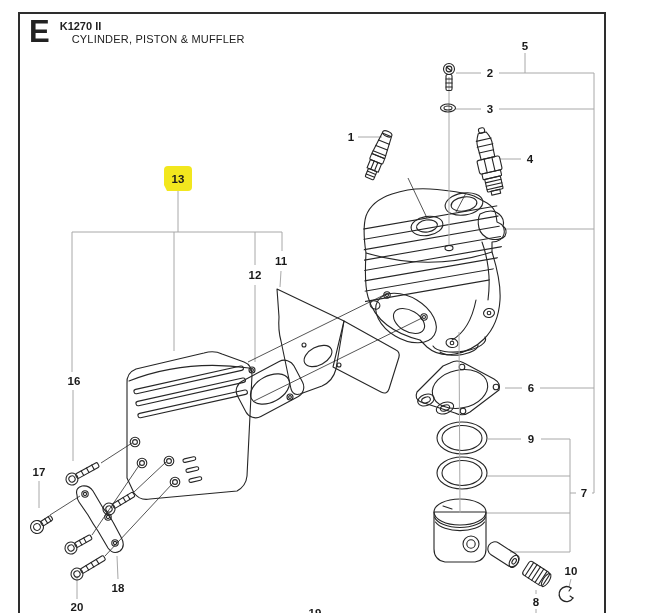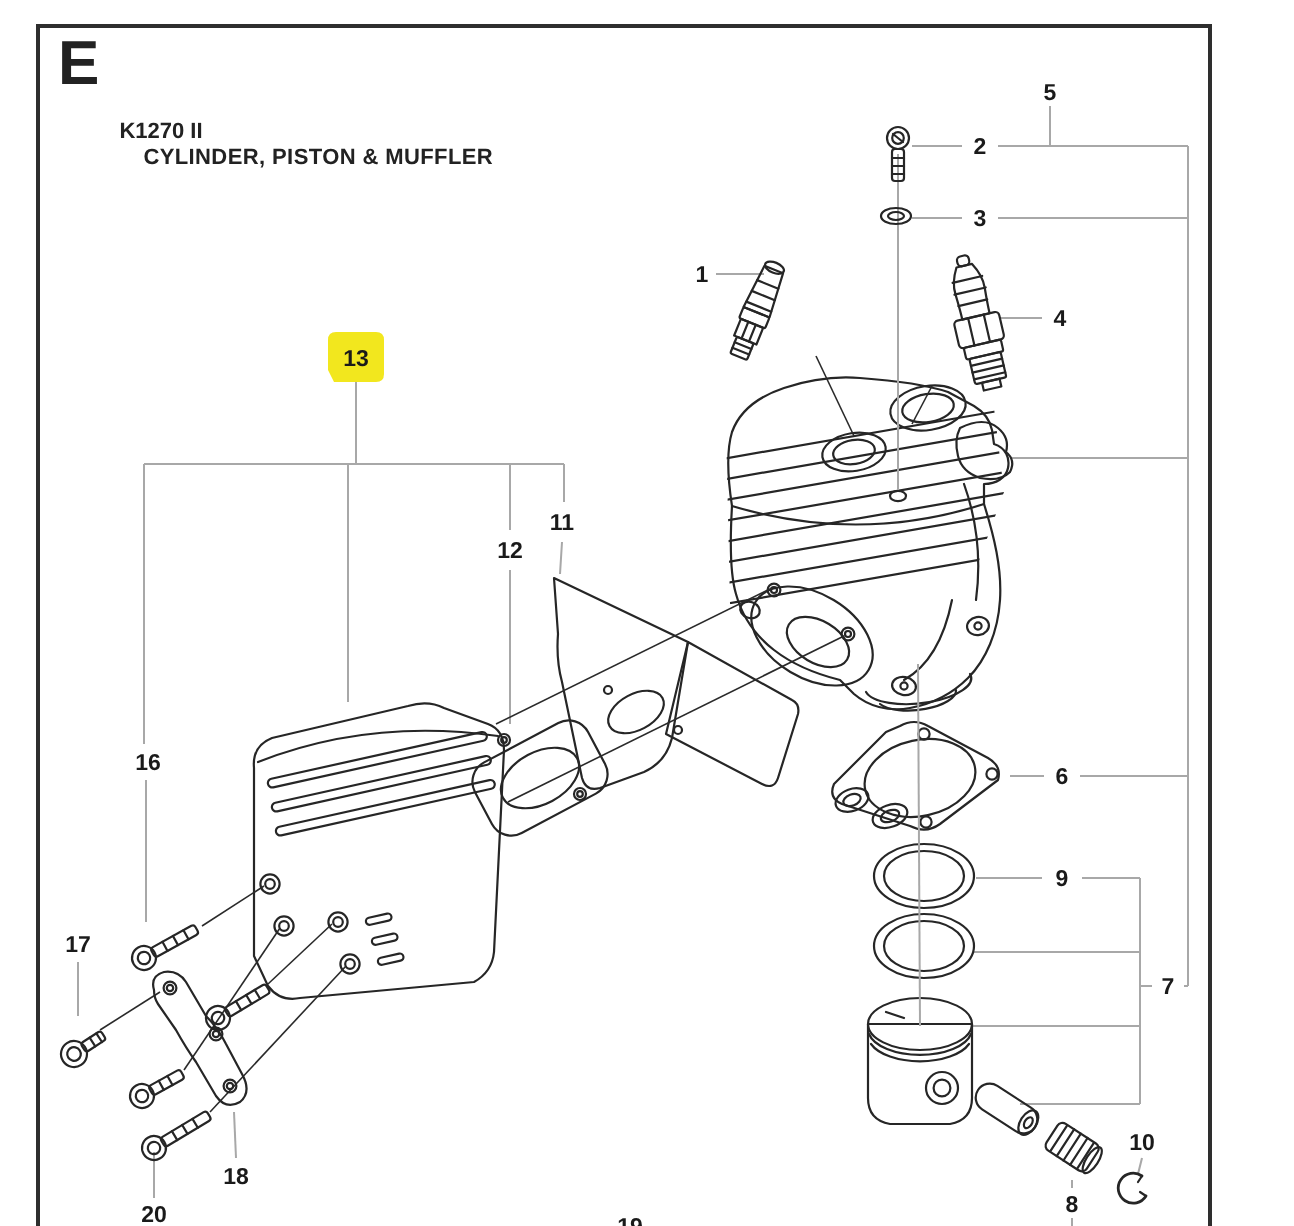--- a/index.html
+++ b/index.html
@@ -3,22 +3,22 @@
 <meta charset="utf-8">
 <style>
   html,body{margin:0;padding:0;background:#ffffff;}
   body{width:647px;height:613px;overflow:hidden;position:relative;
        font-family:"Liberation Sans",sans-serif;}
   .page-border{position:absolute;left:18px;top:12px;width:588px;height:610px;
        border:2px solid #2e2e2e;box-sizing:border-box;}
   .header{position:absolute;left:29px;top:19px;display:flex;align-items:flex-start;gap:10px;}
   .section-letter{font-size:31px;font-weight:bold;color:#222;line-height:0.85;letter-spacing:0;}
   .titles{padding-top:1px;}
-  .model{font-size:11px;font-weight:bold;color:#222;line-height:1.15;margin-top:40px;}
-  .title{font-size:11px;font-weight:bold;color:#222;line-height:1.15;letter-spacing:.2px;padding-left:12px;}
+  .model{font-size:11px;font-weight:bold;color:#222;line-height:1.15;}
+  .title{font-size:11px;font-weight:normal;color:#222;line-height:1.15;letter-spacing:.2px;padding-left:12px;}
   svg{position:absolute;left:0;top:0;}
   .leader line, .leader path{stroke:var(--leader,#a8a8a8);stroke-width:1;fill:none;}
   .thin line, .thin path{stroke:#2a2a2a;stroke-width:.8;fill:none;}
   .part path,.part ellipse,.part circle,.part rect,.part line,.part polygon{
        stroke:var(--outline,#262626);fill:none;stroke-width:1.1;stroke-linejoin:round;stroke-linecap:round;}
   .fill{fill:#ffffff;}
   .w09{stroke-width:.9;} .w08{stroke-width:.8;} .w22{stroke-width:2.2;}
   .callout{font-family:"Liberation Sans",sans-serif;font-size:11.5px;font-weight:bold;
        fill:var(--label,#1a1a1a);text-anchor:middle;}
   .hl-tag{fill:var(--hl,#F2E71E);stroke:none;}

